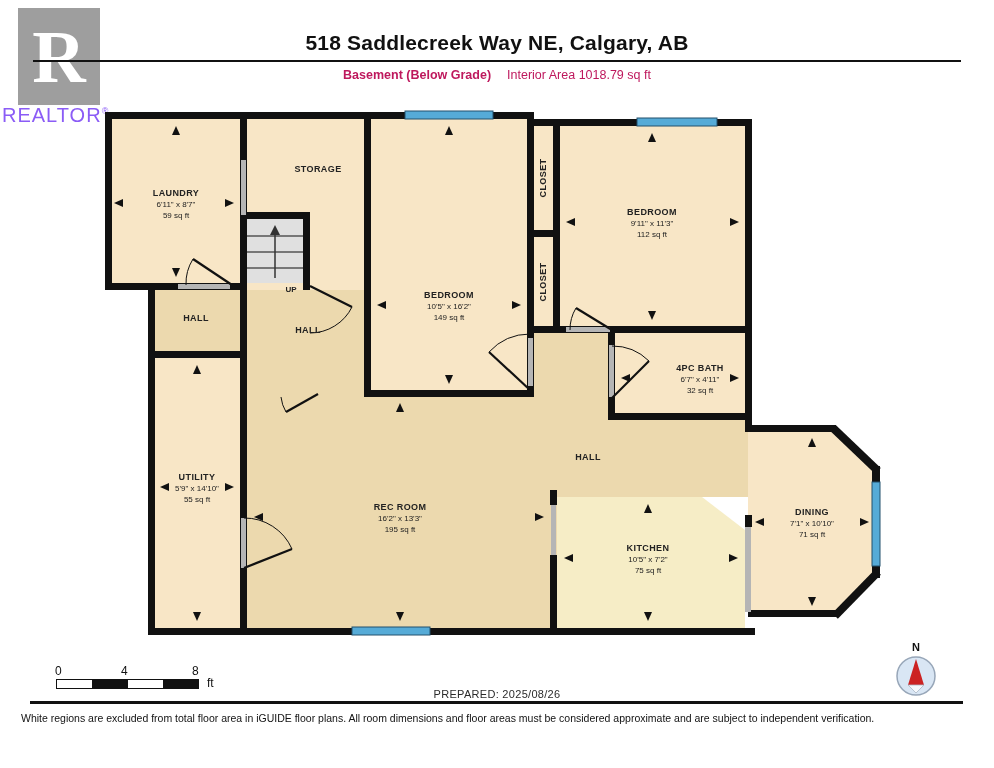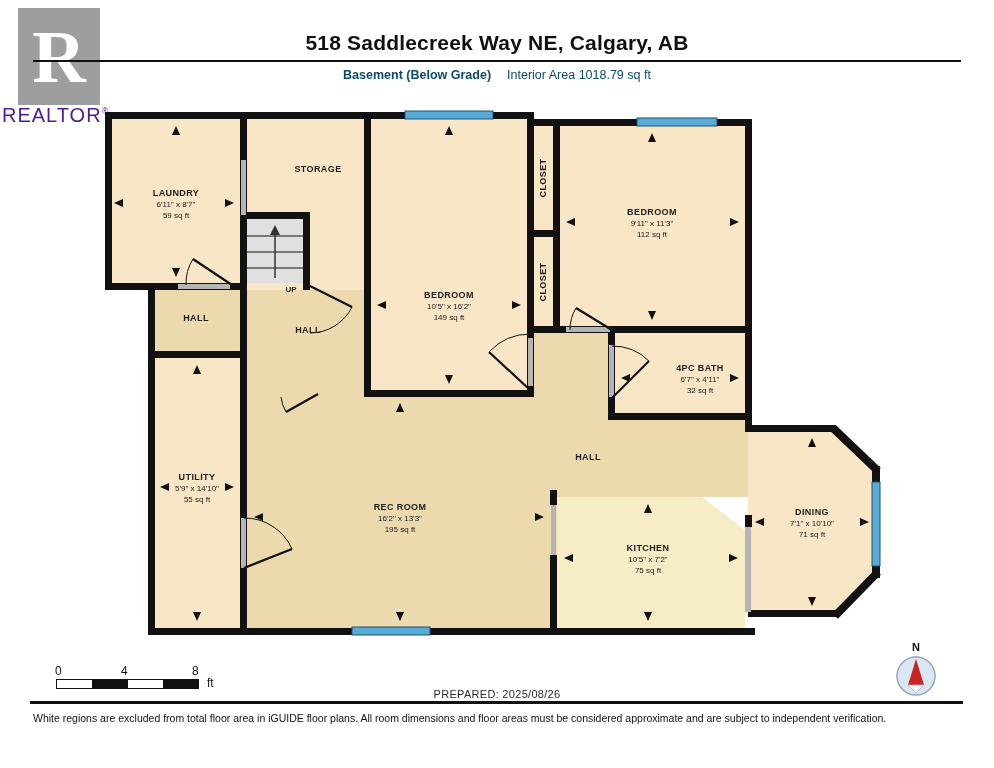--- a/index.html
+++ b/index.html
@@ -4,28 +4,28 @@
 <style>
   html,body{margin:0;padding:0;background:#fff;}
   .page{position:relative;width:994px;height:768px;background:#ffffff;
         font-family:"Liberation Sans",sans-serif;overflow:hidden;}
 
   
   .title{position:absolute;top:31px;left:0;width:100%;text-align:center;
          font-size:21px;font-weight:bold;color:#111;letter-spacing:.2px;}
   .hline-top{position:absolute;left:33px;top:60px;width:928px;height:2px;background:#111;}
   .subtitle{position:absolute;top:68px;left:0;width:100%;text-align:center;
-            font-size:12.5px;color:#0c4a6e;}
+            font-size:12.5px;color:#be185d;}
   .floor-label{font-weight:bold;margin-right:16px;}
 
   
   .logo-box{position:absolute;left:18px;top:8px;width:82px;height:97px;background:#9e9e9e;
             display:flex;align-items:center;justify-content:center;}
   .logo-box .r{color:#fff;font-family:"Liberation Serif",serif;font-weight:bold;font-size:74px;line-height:1;}
-  .logo-brand{position:absolute;left:2px;top:104px;width:112px;color:#4c1d95;
+  .logo-brand{position:absolute;left:2px;top:104px;width:112px;color:#8b5cf6;
               font-size:20px;letter-spacing:1px;font-weight:500;}
   .logo-brand sup{font-size:9px;}
 
   
   .plan{position:absolute;left:0;top:0;width:994px;height:768px;}
   .wall{fill:#111;}
   .cream{fill:#f8e6c6;}
   .tan{fill:#ecd9ae;}
   .kitchenfill{fill:#f6edc6;}
   .opening{fill:#b5b5b5;}
@@ -48,21 +48,21 @@
   .scalebar .bar{position:absolute;left:1px;top:15px;width:141px;height:8px;
                  border:1.5px solid #111;display:flex;}
   .scalebar .seg{flex:1;height:100%;}
   .scalebar .seg.b{background:#111;}
   .scalebar .seg.w{background:#fff;}
   .scalebar .unit{position:absolute;left:152px;top:12px;}
   .prepared{position:absolute;left:0;top:676px;width:100%;text-align:center;
             font-size:11px;color:#2b2b2b;letter-spacing:.3px;margin-top:12px;}
   .compass{position:absolute;left:889px;top:638px;width:54px;height:62px;}
   .hline-bottom{position:absolute;left:30px;top:701px;width:933px;height:3px;background:#111;}
-  .disclaimer{position:absolute;left:33px;top:712px;width:940px;font-size:10.5px;color:#111;}
+  .disclaimer{position:absolute;left:21px;top:712px;width:940px;font-size:10.5px;color:#111;}
 </style>
 </head>
 <body>
 
 <div class="page">
 
   <div class="title">518 Saddlecreek Way NE, Calgary, AB</div>
   <div class="subtitle">
     <span class="floor-label">Basement (Below Grade)</span><span>Interior Area 1018.79 sq ft</span>
   </div>

